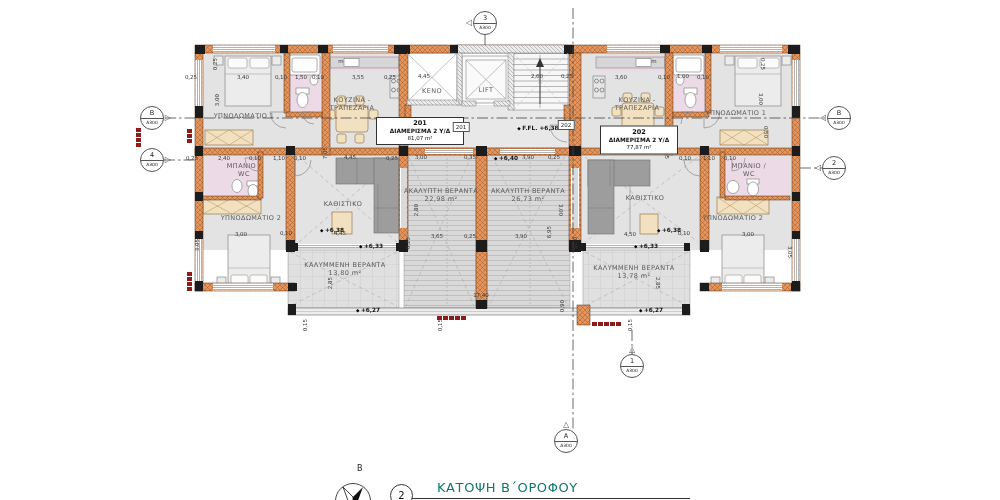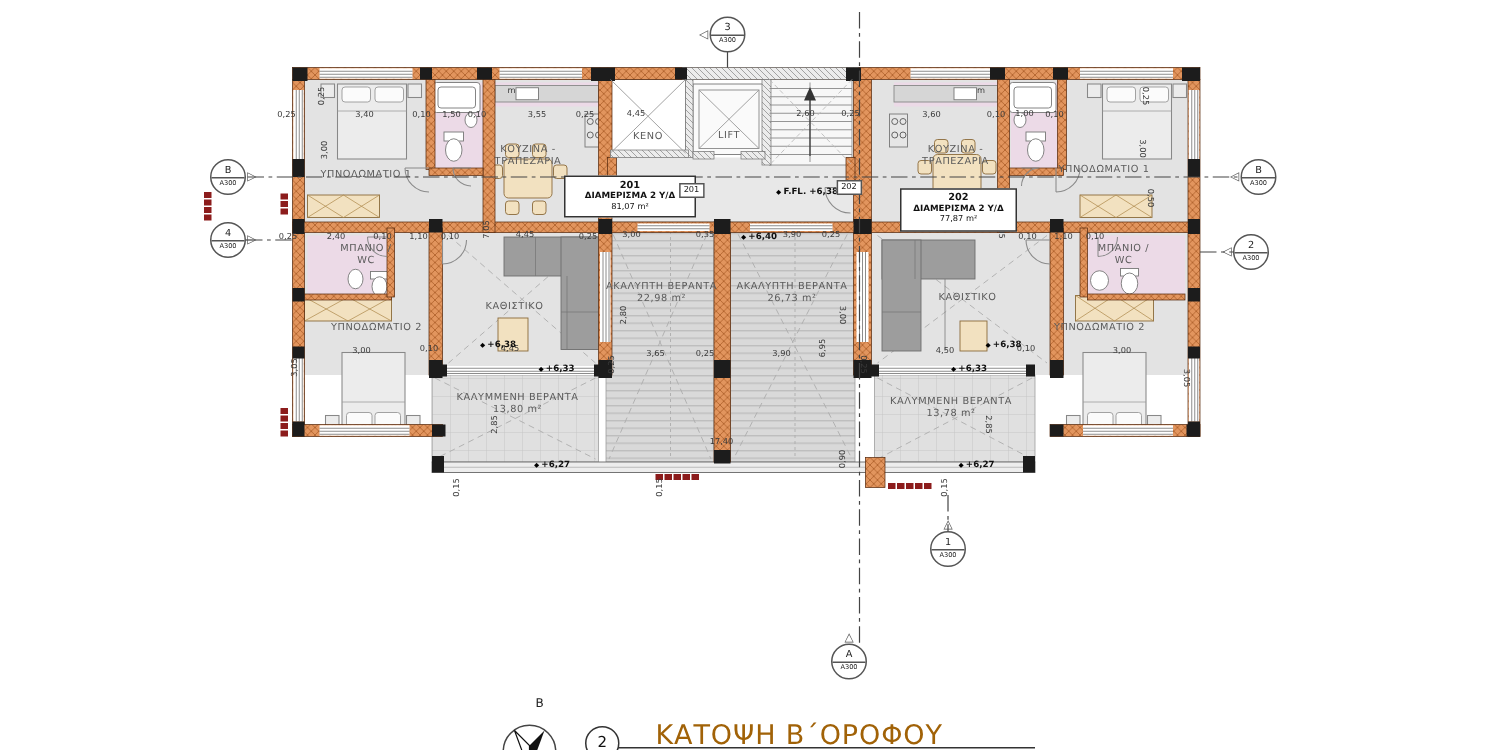--- a/index.html
+++ b/index.html
@@ -27,21 +27,21 @@
   .m-tri{position:absolute;font-size:8px;color:#555;line-height:1;}
   .tri-left{left:-8px;top:50%;transform:translateY(-50%);}
   .tri-right{right:-8px;top:50%;transform:translateY(-50%);}
   .tri-up{top:-9px;left:50%;transform:translateX(-50%);}
   .north-circle{position:absolute;left:335px;top:483px;width:34px;height:34px;
                 border:1px solid #444;border-radius:50%;}
   .north-label{position:absolute;left:357px;top:464px;font-size:8px;color:#222;}
   .dwg-num-circle{position:absolute;left:390px;top:484px;width:21px;height:21px;
                   border:1px solid #333;border-radius:50%;display:flex;align-items:center;
                   justify-content:center;font-size:10px;color:#111;}
-  .dwg-title{position:absolute;left:437px;top:480px;font-size:18px;color:#a16207;
+  .dwg-title{position:absolute;left:437px;top:480px;font-size:13px;color:#0f766e;
              letter-spacing:.6px;white-space:nowrap;}
   .dwg-underline{position:absolute;left:412px;top:498px;width:278px;border-top:1px solid #333;}
 </style>
 </head>
 <body>
 
 <div id="stage">
 
 <svg id="plan-svg" width="1000" height="500" viewBox="0 0 1000 500">
   <defs>

